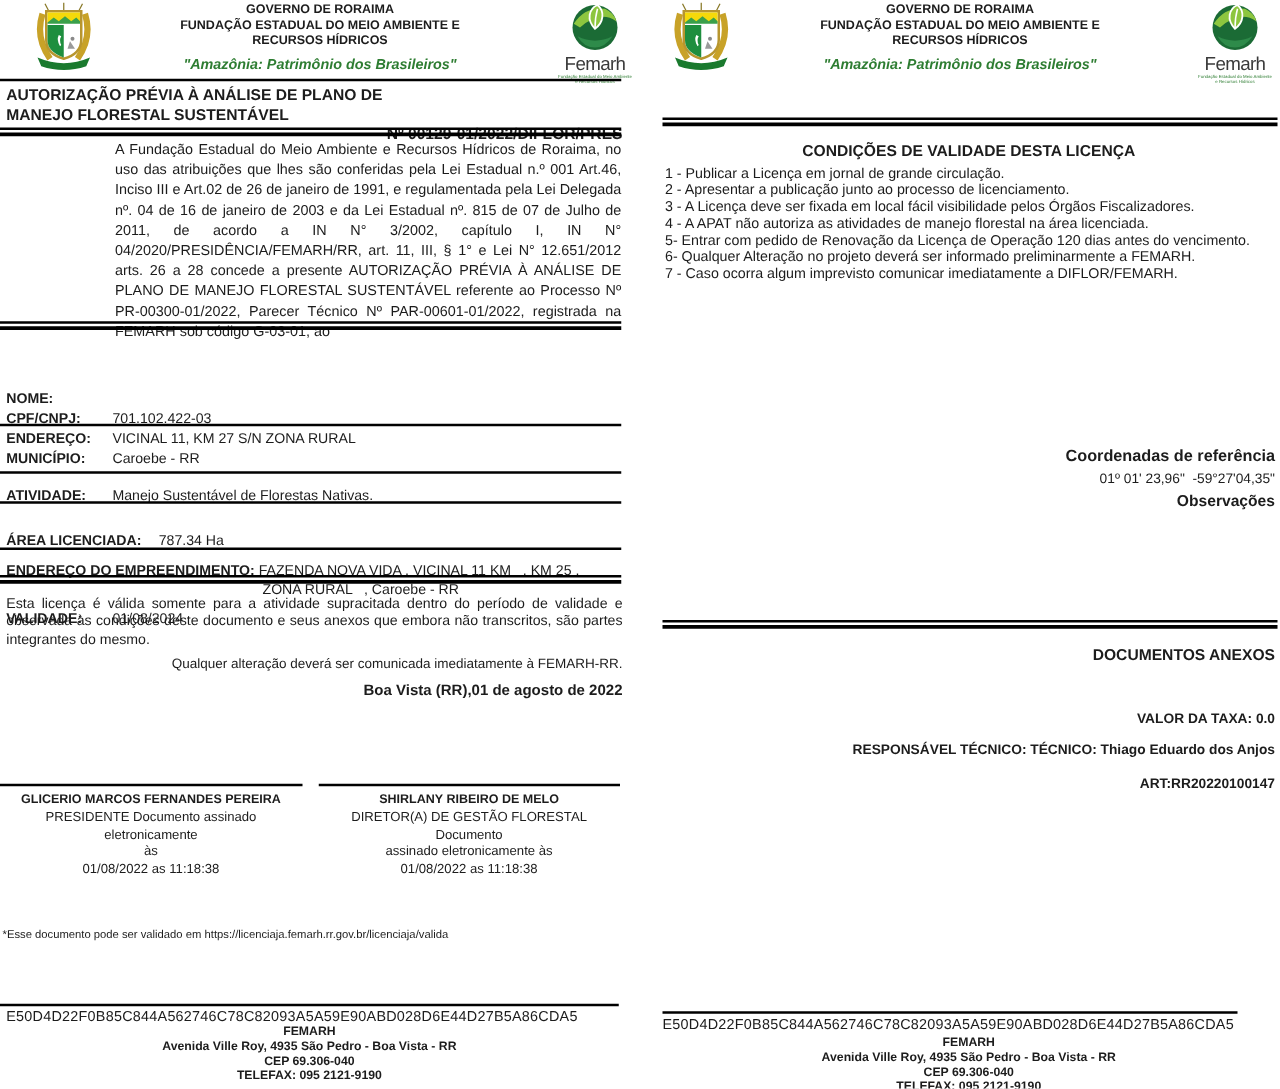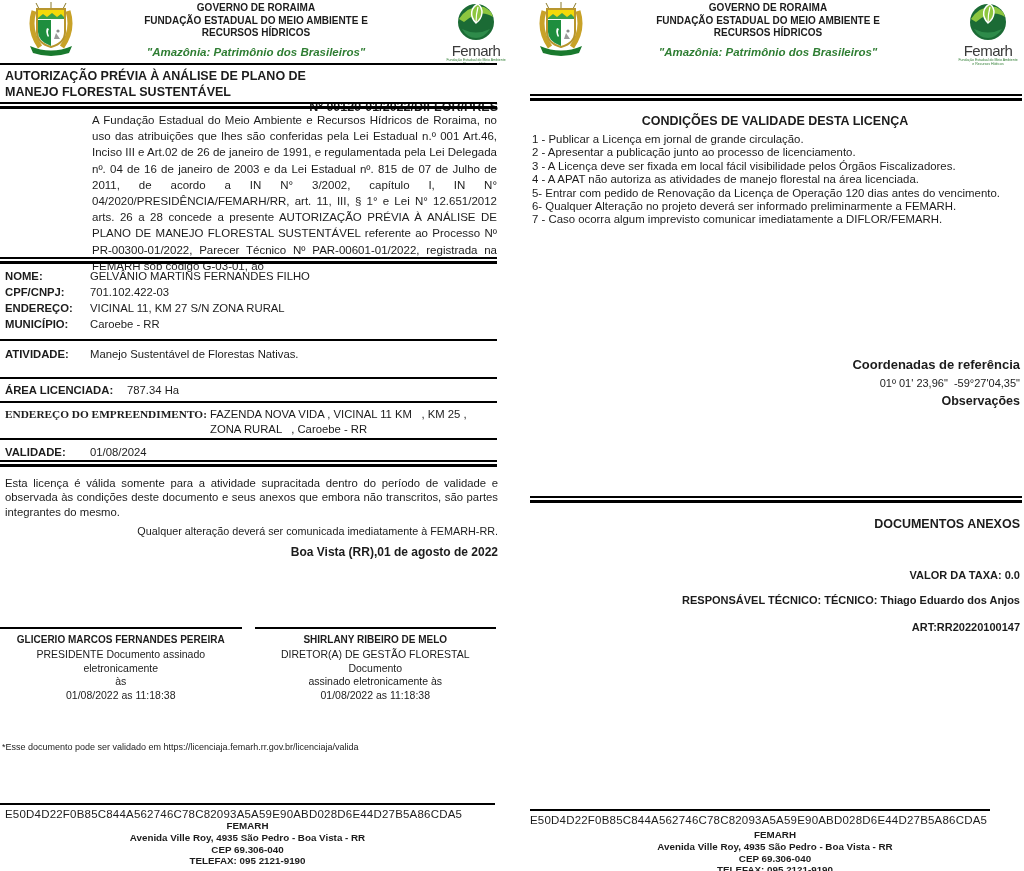--- a/index.html
+++ b/index.html
@@ -24,21 +24,21 @@
   
   .rule{border-top:2px solid #000;height:0;}
   .dbar{border-top:2.5px solid #000;border-bottom:3.5px solid #000;height:2px;}
 
   
   .title-row{position:absolute;top:69px;left:5px;right:14px;}
   .doc-title{float:left;width:342px;font-weight:bold;font-size:12.5px;line-height:15.5px;}
   .doc-number{float:right;font-weight:bold;font-size:12.5px;}
   .preamble{position:absolute;top:112px;left:92px;right:15px;font-size:11.5px;line-height:16.2px;
             text-align:justify;}
-  .fields{position:absolute;left:5px;right:15px;}
+  .fields{position:absolute;left:5px;right:15px;margin-top:43px;}
   .frow{display:grid;grid-template-columns:85px 1fr;font-size:11.3px;line-height:16px;}
   .frow .lab{font-weight:bold;}
   .frow-wide{display:grid;grid-template-columns:122px 1fr;font-size:11.3px;line-height:15px;}
   .frow-wide .lab{font-weight:bold;}
   .pre{white-space:pre;}
   .validity{position:absolute;top:476px;left:5px;right:14px;font-size:11.3px;line-height:14.4px;
             text-align:justify;}
   .change-note{position:absolute;top:525px;left:5px;right:14px;text-align:right;font-size:10.8px;}
   .place-date{position:absolute;top:545px;left:5px;right:14px;text-align:right;font-weight:bold;font-size:12px;}
   .sigs{position:absolute;top:627px;left:0;right:16px;display:flex;gap:13px;}
@@ -119,21 +119,20 @@
 
     <div class="abs dbar" style="top:102px;left:0;right:15px;"></div>
 
     <div class="preamble">A Fundação Estadual do Meio Ambiente e Recursos Hídricos de Roraima, no uso das atribuições que lhes são conferidas pela Lei Estadual n.º 001 Art.46, Inciso III e Art.02 de 26 de janeiro de 1991, e regulamentada pela Lei Delegada nº. 04 de 16 de janeiro de 2003 e da Lei Estadual nº. 815 de 07 de Julho de 2011, de acordo a IN N° 3/2002, capítulo I, IN N° 04/2020/PRESIDÊNCIA/FEMARH/RR, art. 11, III, § 1° e Lei N° 12.651/2012 arts. 26 a 28 concede a presente AUTORIZAÇÃO PRÉVIA À ANÁLISE DE PLANO DE MANEJO FLORESTAL SUSTENTÁVEL referente ao Processo Nº PR-00300-01/2022, Parecer Técnico Nº PAR-00601-01/2022, registrada na FEMARH sob código G-03-01, ao</div>
 
     <div class="abs dbar" style="top:257px;left:0;right:15px;"></div>
 
     <div class="fields" style="top:268px;">
       <div class="frow">
         <span class="lab">NOME:</span>
-        <span>GELVÂNIO MARTINS FERNANDES FILHO</span>
       </div>
       <div class="frow">
         <span class="lab">CPF/CNPJ:</span>
         <span>701.102.422-03</span>
       </div>
       <div class="frow">
         <span class="lab">ENDEREÇO:</span>
         <span>VICINAL 11, KM 27 S/N ZONA RURAL</span>
       </div>
       <div class="frow">
@@ -157,21 +156,21 @@
       <div class="frow-wide">
         <span class="lab">ÁREA LICENCIADA:</span>
         <span>787.34 Ha</span>
       </div>
     </div>
 
     <div class="abs rule" style="top:401px;left:0;right:15px;"></div>
 
     <div class="fields" style="top:407px;font-size:11.3px;line-height:15px;">
       <div>
-        <span class="lab" style="font-weight:bold;font-family:Liberation Serif, serif;">ENDEREÇO DO EMPREENDIMENTO:</span><span class="pre"> FAZENDA NOVA VIDA , VICINAL 11 KM   , KM 25 ,</span>
+        <span class="lab" style="font-weight:bold;">ENDEREÇO DO EMPREENDIMENTO:</span><span class="pre"> FAZENDA NOVA VIDA , VICINAL 11 KM   , KM 25 ,</span>
       </div>
       <div class="pre" style="padding-left:205px;">ZONA RURAL   , Caroebe - RR</div>
     </div>
 
     <div class="abs rule" style="top:438px;left:0;right:15px;"></div>
 
     <div class="fields" style="top:444px;">
       <div class="frow">
         <span class="lab">VALIDADE:</span>
         <span>01/08/2024</span>

